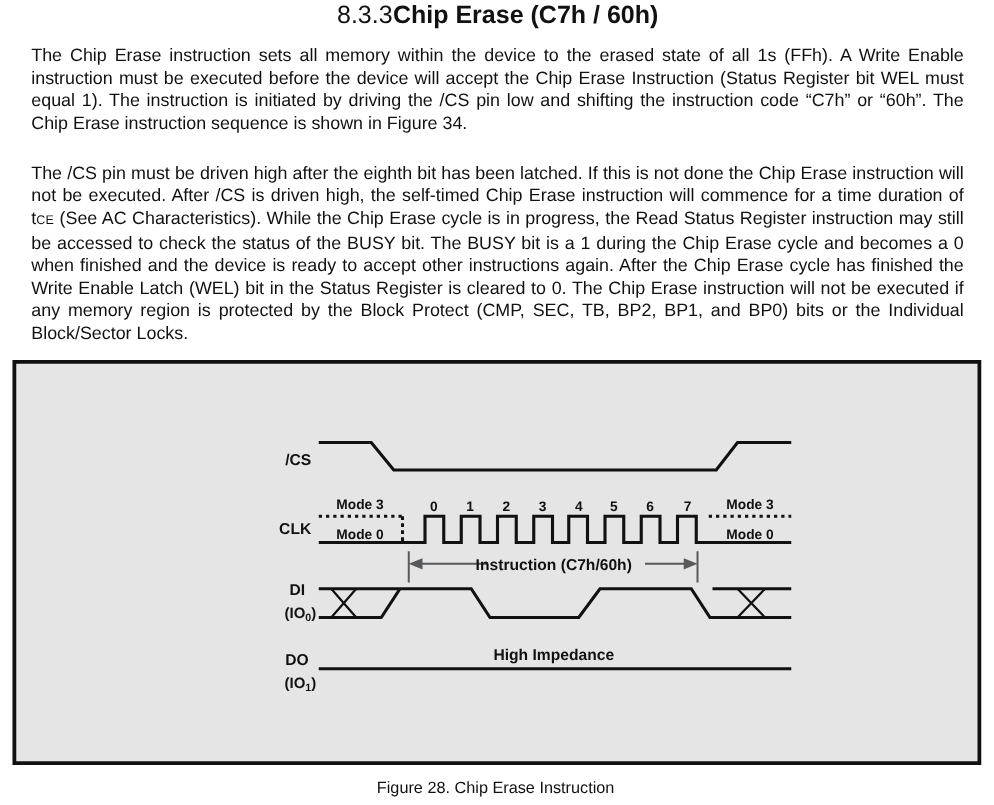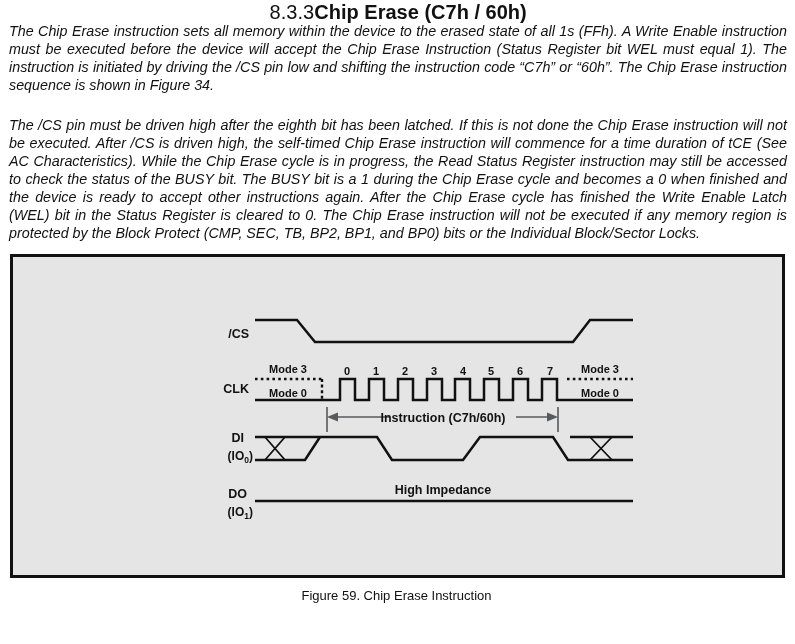--- a/index.html
+++ b/index.html
@@ -14,29 +14,28 @@
   .heading {
     margin: 0 0 2px 0;
     font-size: 20px;
     line-height: 16px;
     font-weight: 400;
     text-align: center;
   }
   .heading .num { display: inline-block; width: 45px; font-weight: 400; }
   .heading .ttl { font-weight: 700; }
   .para {
-    margin: 0;
+    margin: 16px;
     font-size: 14.3px;
     line-height: 18px;
     text-align: justify;
-    font-style: italic;
   }
   .para.first { margin-bottom: 22px; }
   .para.second { margin-bottom: 12px; }
-  .tce { font-size: 14px; letter-spacing: .2px; }
+  .tce { font-size: 10px; letter-spacing: .2px; }
   .figure-box {
     width: 775px; height: 324px;
     margin-left: 1px;
     border: 3px solid #111;
     box-sizing: border-box;
     background: #e5e5e5;
   }
   .figure-box svg { display: block; }
   .fig-caption {
     width: 775px;
@@ -108,13 +107,13 @@
 
     <g>
       <text class="sig-label" x="234" y="241" text-anchor="end">DO</text>
       <text class="io-label" x="240" y="259" text-anchor="end"><tspan>(IO</tspan><tspan font-size="8.5" dy="3">1</tspan><tspan dy="-3">)</tspan></text>
       <text class="anno-label" x="430" y="237" text-anchor="middle">High Impedance</text>
       <path d="M 242 244 H 620" fill="none" stroke="#111" stroke-width="2.5"></path>
     </g>
   </svg>
 </div>
 
-<div class="fig-caption">Figure 59. Chip Erase Instruction</div>
+<div class="fig-caption">Figure 28. Chip Erase Instruction</div>
 
 </body></html>

